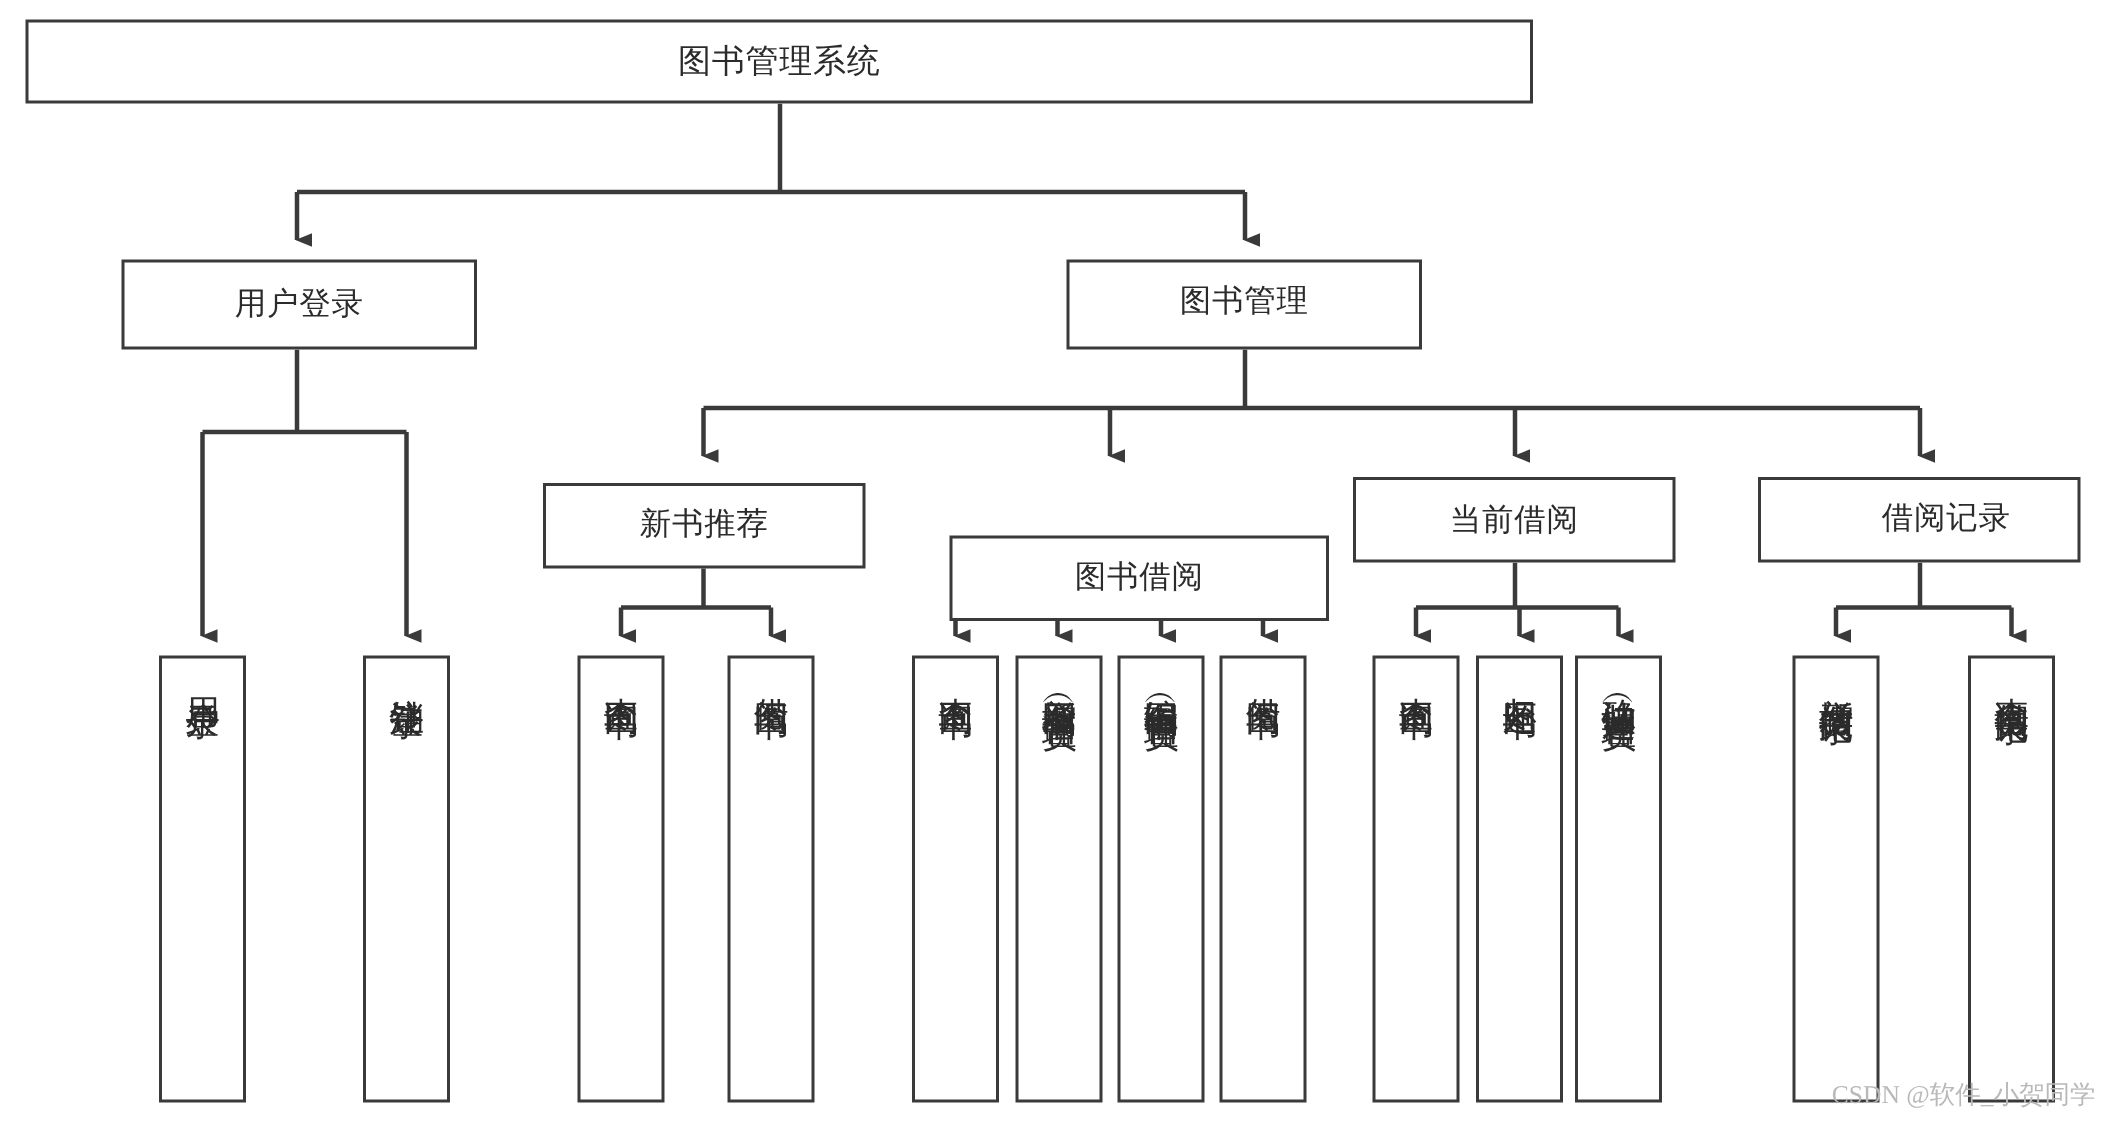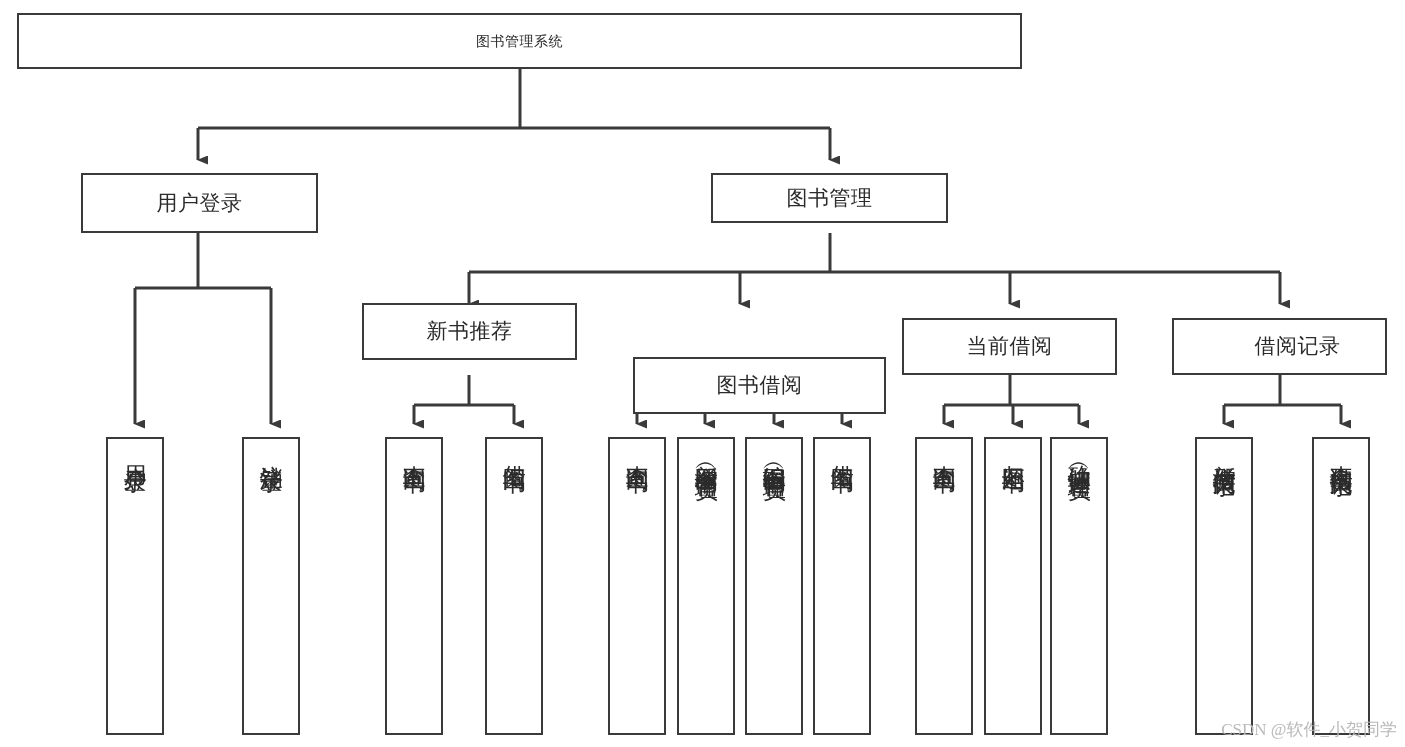--- a/index.html
+++ b/index.html
@@ -39,21 +39,21 @@
   .node-label {
     display: block;
     text-align: center;
     line-height: 1.05;
     letter-spacing: 0.5px;
   }
   .node.horiz .node-label {
     font-size: 21px;
   }
   .node.root .node-label {
-    font-size: 14px;
+    font-size: 22px;
   }
   .node.vert {
     align-items: flex-start;
     padding-top: 8px;
   }
   .node.vert .node-label {
     writing-mode: vertical-rl;
     text-orientation: upright;
     font-size: 23px;
     line-height: 1.1;
@@ -126,25 +126,25 @@
     </g>
   </svg>
 
   <div class="node root horiz" style="left:17px; top:13px; width:1005px; height:56px;">
     <span class="node-label">图书管理系统</span>
   </div>
 
   <div class="node horiz" style="left:81px; top:173px; width:237px; height:60px;">
     <span class="node-label">用户登录</span>
   </div>
-  <div class="node horiz" style="left:711px; top:173px; width:237px; height:50px;">
+  <div class="node horiz" style="left:711px; top:173px; width:237px; height:60px;font-family:Liberation Mono, monospace;">
     <span class="node-label">图书管理</span>
   </div>
 
-  <div class="node horiz" style="left:362px; top:303px; width:215px; height:57px;">
+  <div class="node horiz" style="left:362px; top:322px; width:215px; height:57px;">
     <span class="node-label">新书推荐</span>
   </div>
   <div class="node horiz" style="left:633px; top:318px; width:253px; height:57px;margin-top:39px;">
     <span class="node-label">图书借阅</span>
   </div>
   <div class="node horiz" style="left:902px; top:318px; width:215px; height:57px;font-family:Liberation Serif, serif;">
     <span class="node-label">当前借阅</span>
   </div>
   <div class="node horiz" style="left:1172px; top:318px; width:215px; height:57px;padding-left:36px;">
     <span class="node-label">借阅记录</span>

